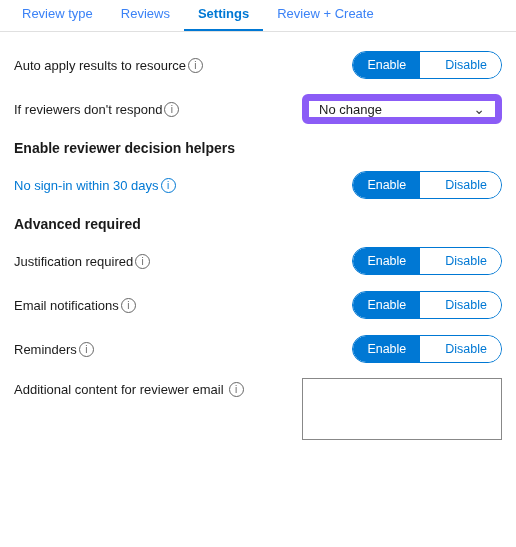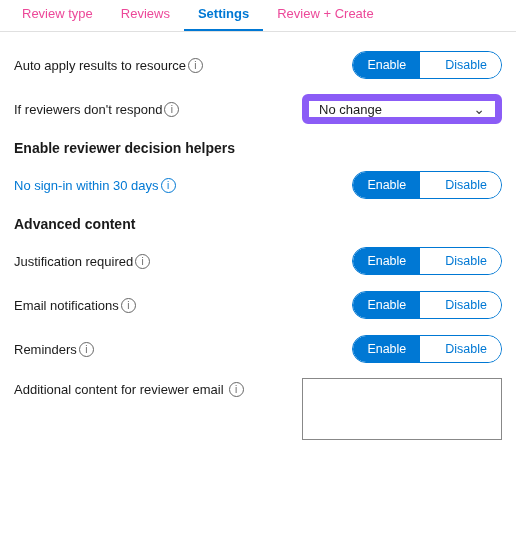--- a/index.html
+++ b/index.html
@@ -17,21 +17,21 @@
       display: flex;
       align-items: center;
       border-bottom: 1px solid #e0e0e0;
       padding: 0 8px;
       gap: 0;
     }
     .tab-item {
       padding: 6px 14px 8px;
       cursor: pointer;
       font-size: 13px;
-      color: #ec4899;
+      color: #3b82f6;
       border-bottom: 2px solid transparent;
       white-space: nowrap;
     }
     .tab-item.active {
       color: #0078d4;
       border-bottom: 2px solid #0078d4;
       font-weight: 600;
     }
 
     
@@ -204,21 +204,21 @@
       <span class="info-icon" style="color:#0078d4; border-color:#0078d4;">i</span>
     </div>
     <div class="toggle-group">
       <button class="toggle-btn on">Enable</button>
       <button class="toggle-btn off">Disable</button>
     </div>
   </div>
 
   <div class="section-gap"></div>
 
-  <div class="section-header">Advanced content</div>
+  <div class="section-header">Advanced required</div>
 
   <div class="setting-row">
     <div class="setting-label">
       <span>Justification required</span>
       <span class="info-icon">i</span>
     </div>
     <div class="toggle-group">
       <button class="toggle-btn on">Enable</button>
       <button class="toggle-btn off">Disable</button>
     </div>

